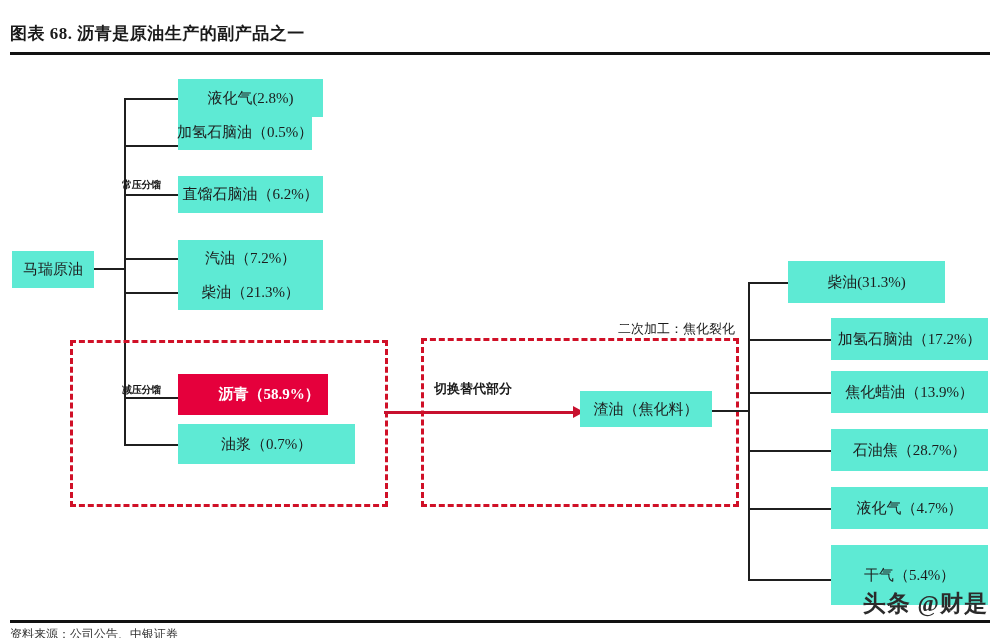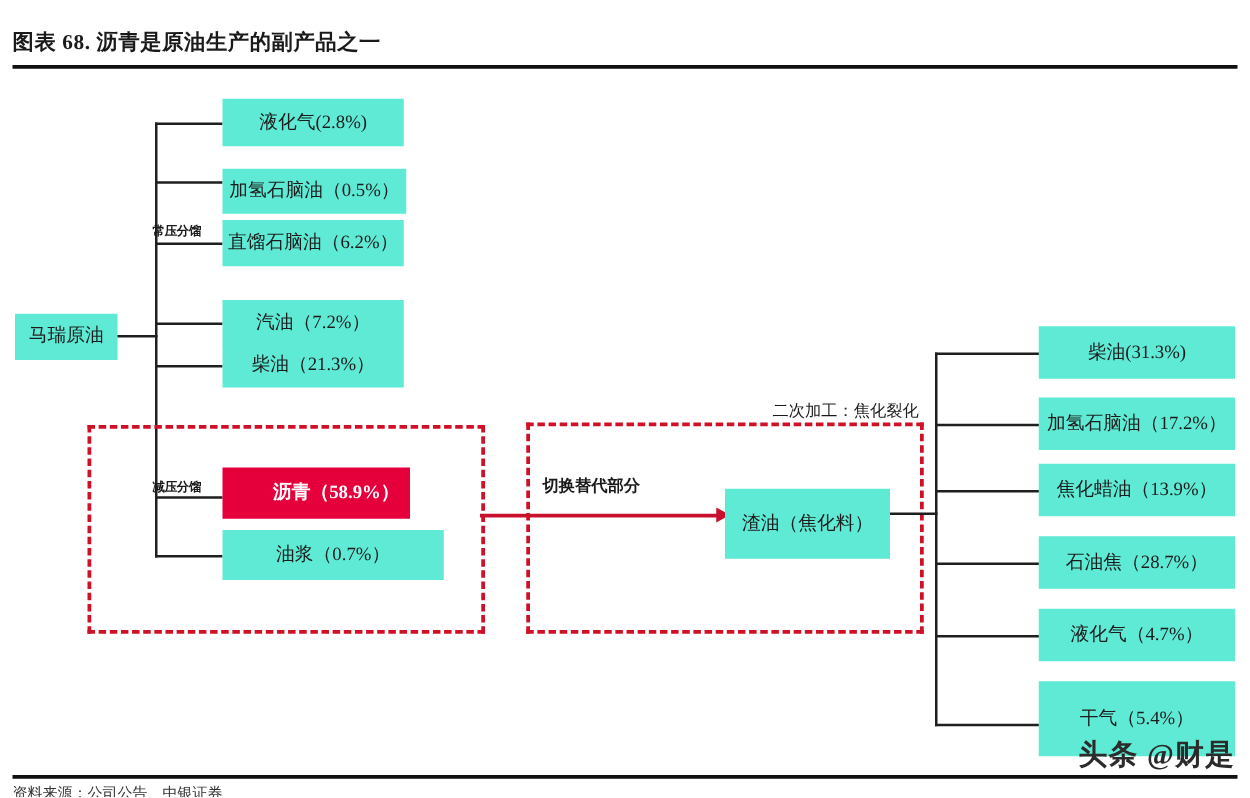--- a/index.html
+++ b/index.html
@@ -149,21 +149,21 @@
 
   <div class="wire h" style="left:124px; top:98px;  width:54px;"></div>
   <div class="wire h" style="left:124px; top:145px; width:54px;"></div>
   <div class="wire h" style="left:124px; top:194px; width:54px;"></div>
   <div class="wire h" style="left:124px; top:258px; width:54px;"></div>
   <div class="wire h" style="left:124px; top:292px; width:54px;"></div>
 
   <div class="caption small" style="left:122px; top:178px;">常压分馏</div>
 
   <div class="nodebox" style="left:178px; top:79px;  width:145px; height:38px;">液化气(2.8%)</div>
-  <div class="nodebox" style="left:178px; top:135px; width:147px; height:36px;">加氢石脑油（0.5%）</div>
+  <div class="nodebox" style="left:178px; top:114px; width:134px; height:36px;">加氢石脑油（0.5%）</div>
   <div class="nodebox" style="left:178px; top:176px; width:145px; height:37px;">直馏石脑油（6.2%）</div>
   <div class="nodebox" style="left:178px; top:240px; width:145px; height:36px;">汽油（7.2%）</div>
   <div class="nodebox" style="left:178px; top:275px; width:145px; height:35px;">柴油（21.3%）</div>
 
   <div class="dashframe" style="left:70px; top:340px; width:318px; height:167px;"></div>
 
   <div class="wire h" style="left:124px; top:397px; width:54px;"></div>
   <div class="wire h" style="left:124px; top:444px; width:54px;"></div>
 
   <div class="caption small" style="left:122px; top:383px;">减压分馏</div>
@@ -171,34 +171,34 @@
   <div class="nodebox highlight" style="left:178px; top:374px; width:150px; height:41px;">沥青（58.9%）</div>
   <div class="nodebox" style="left:178px; top:424px; width:177px; height:40px;">油浆（0.7%）</div>
 
   <div class="arrow-line" style="left:384px; top:411px; width:191px;"></div>
   <div class="arrow-head" style="left:573px; top:406px;"></div>
   <div class="caption" style="left:434px; top:380px; font-size:13px; font-weight:bold;">切换替代部分</div>
 
   <div class="dashframe" style="left:421px; top:338px; width:318px; height:169px;"></div>
   <div class="caption" style="left:618px; top:320px; font-size:13px;">二次加工：焦化裂化</div>
 
-  <div class="nodebox" style="left:580px; top:391px; width:132px; height:56px;">渣油（焦化料）</div>
+  <div class="nodebox" style="left:580px; top:391px; width:132px; height:36px;">渣油（焦化料）</div>
 
   <div class="wire h" style="left:712px; top:410px; width:38px;"></div>
 
   <div class="wire v" style="left:748px; top:282px; height:299px;"></div>
 
   <div class="wire h" style="left:748px; top:282px; width:84px;"></div>
   <div class="wire h" style="left:748px; top:339px; width:84px;"></div>
   <div class="wire h" style="left:748px; top:392px; width:84px;"></div>
   <div class="wire h" style="left:748px; top:450px; width:84px;"></div>
   <div class="wire h" style="left:748px; top:508px; width:84px;"></div>
   <div class="wire h" style="left:748px; top:579px; width:84px;"></div>
 
-  <div class="nodebox" style="left:831px; top:261px; width:157px; height:42px;">柴油(31.3%)</div>
+  <div class="nodebox" style="left:788px; top:261px; width:157px; height:42px;">柴油(31.3%)</div>
   <div class="nodebox" style="left:831px; top:318px; width:157px; height:42px;">加氢石脑油（17.2%）</div>
   <div class="nodebox" style="left:831px; top:371px; width:157px; height:42px;">焦化蜡油（13.9%）</div>
   <div class="nodebox" style="left:831px; top:429px; width:157px; height:42px;">石油焦（28.7%）</div>
   <div class="nodebox" style="left:831px; top:487px; width:157px; height:42px;">液化气（4.7%）</div>
   <div class="nodebox" style="left:831px; top:545px; width:157px; height:60px;">干气（5.4%）</div>
 
   <div class="watermark">头条 @财是</div>
 
   <div class="rule-bottom"></div>
   <div class="source-note">资料来源：公司公告、中银证券</div>

